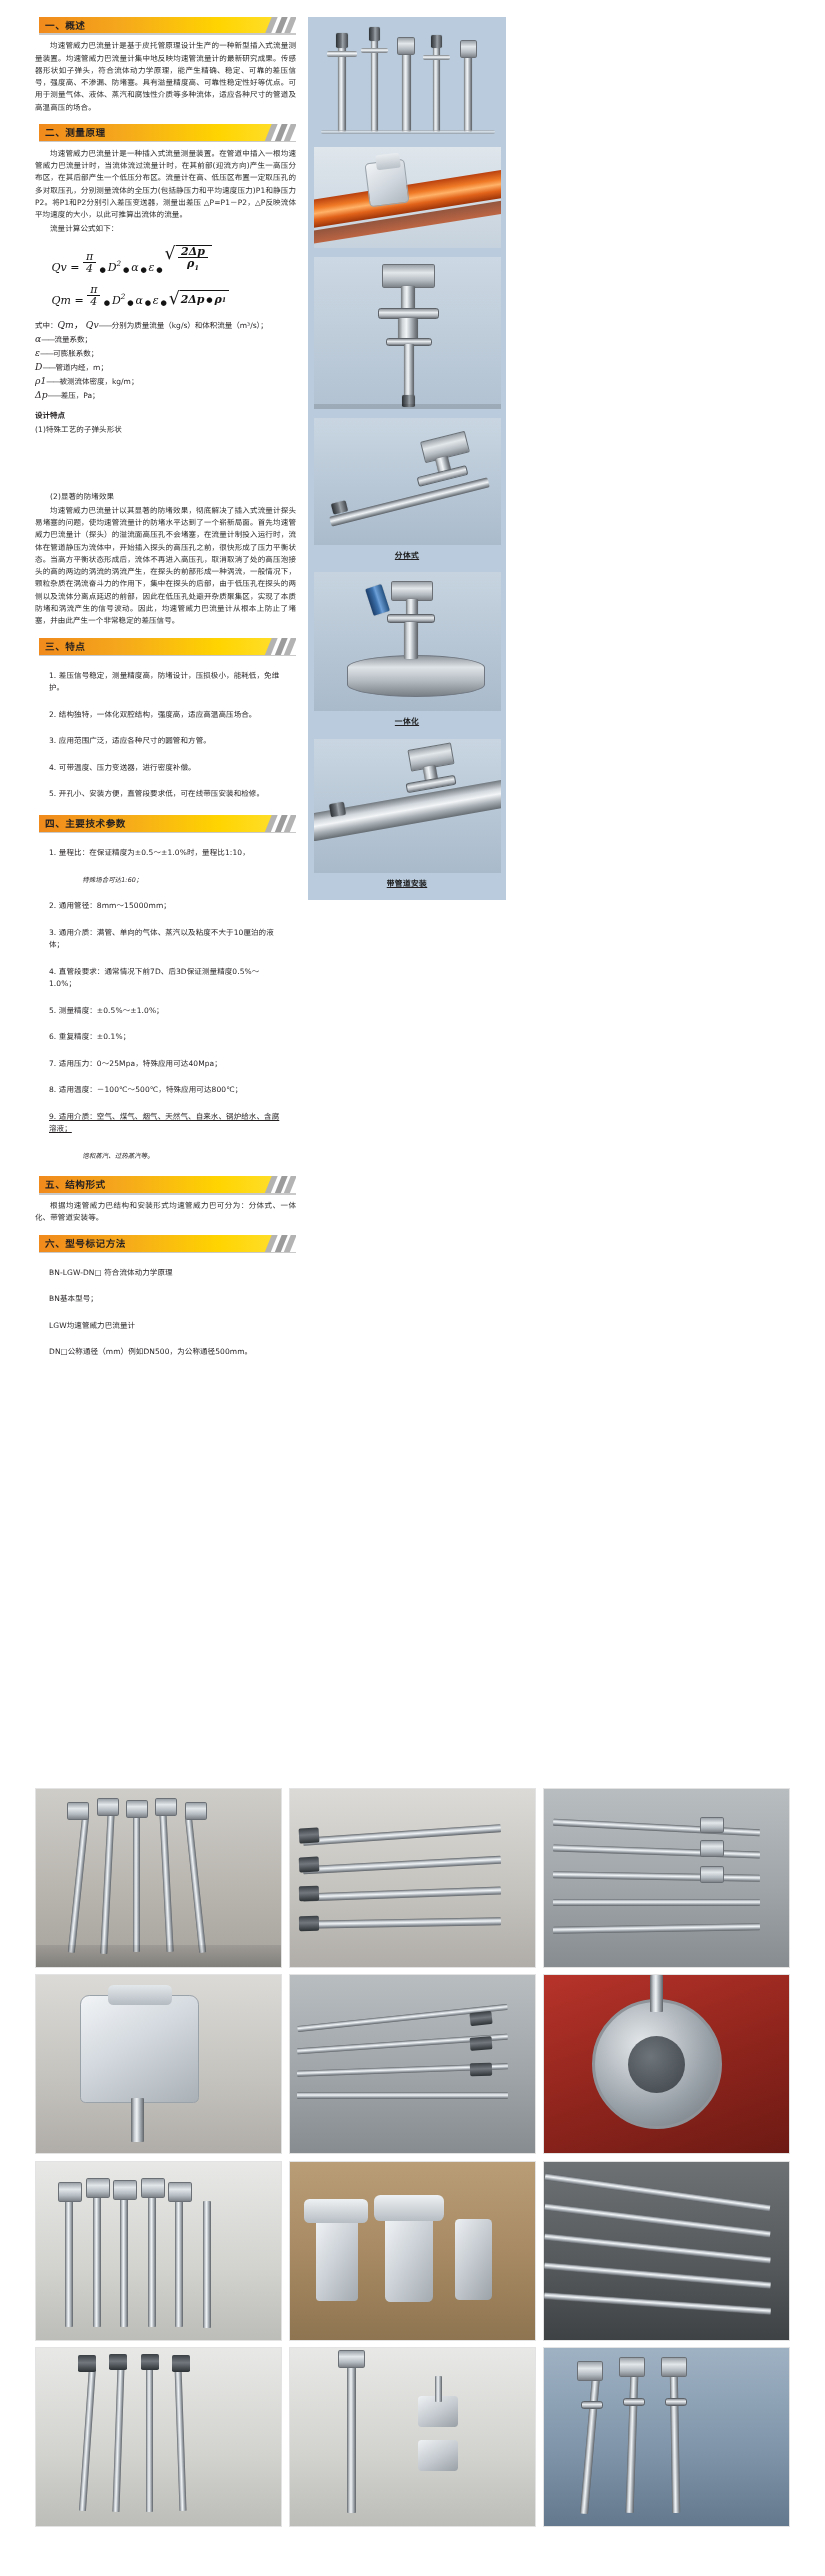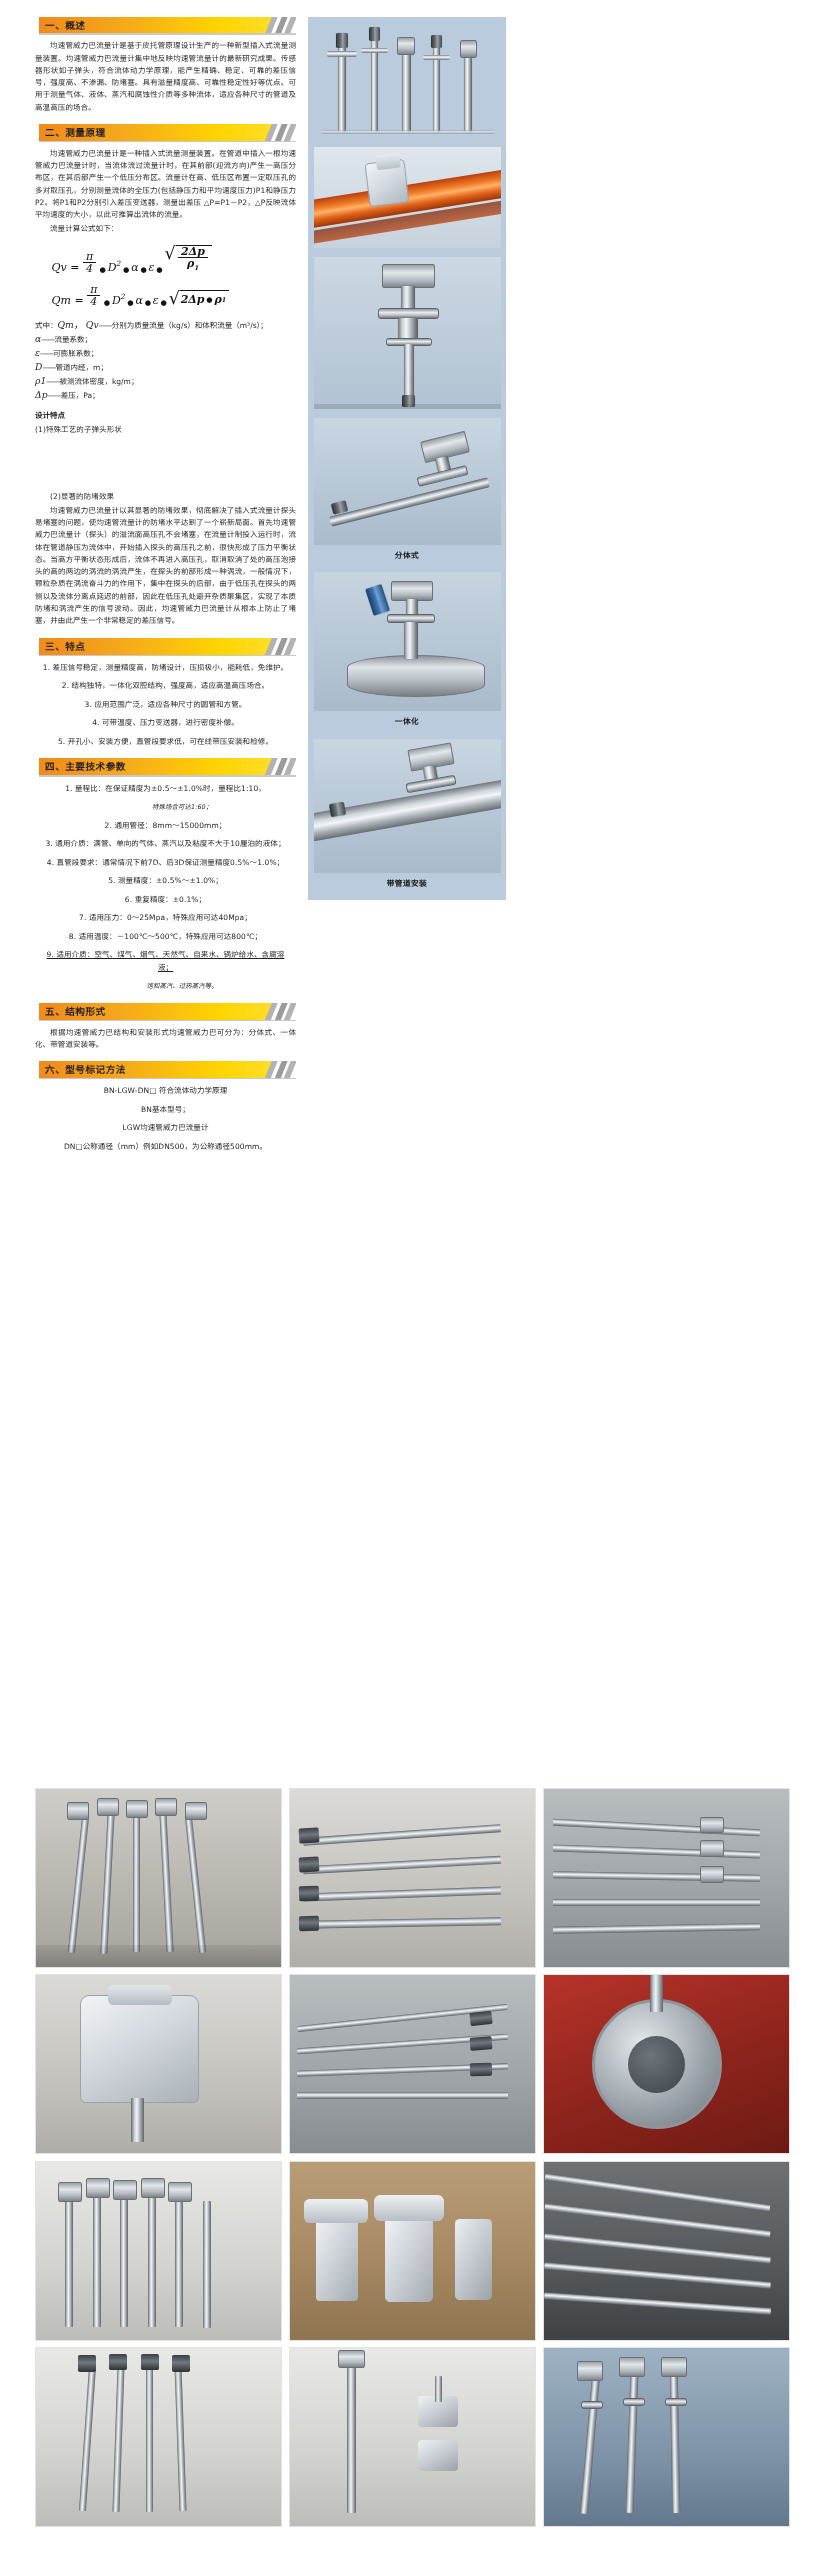--- a/index.html
+++ b/index.html
@@ -8,21 +8,21 @@
     width:825px; height:2576px; position:relative;
     background:#ffffff;
     font-family:"DejaVu Sans","Liberation Sans",sans-serif;
     color:#231f20;
     overflow:hidden;
   }
   .page { position:relative; width:825px; height:2576px; }
 
   
   .left-col { position:absolute; left:35px; top:16.5px; width:261px; }
-  .right-col { position:absolute; left:308px; top:16.5px; width:176px; }
+  .right-col { position:absolute; left:308px; top:16.5px; width:176px;text-decoration:underline; }
 
   
   .sec-head {
     position:relative; height:18.3px; margin:0 0 5.5px 0;
     display:flex; align-items:center; overflow:hidden;
   }
   .sec-head .bar-blue { width:3.7px; background:#1f3d7a; flex:0 0 3.7px; }
   .sec-head .bar-grad {
     flex:1 1 auto; position:relative;
     background:linear-gradient(90deg,#f08a1c 0%,#f5a81c 32%,#ffd400 70%,#ffe23a 100%);
@@ -49,21 +49,21 @@
   }
 
   
   .para {
     font-size:7.5px; line-height:12.3px; text-align:justify;
     color:#2b2b2b; margin:0 0 1.8px 0; letter-spacing:0.1px;
   }
   .para.indent { text-indent:2em; }
   .blk { margin-bottom:10px; }
   .subhead { font-size:7.5px; line-height:12.3px; font-weight:bold; margin:8.3px 0 0.9px; }
-  .listline { font-size:7.5px; line-height:12.5px; margin:6px; letter-spacing:0.1px;text-align:center; }
+  .listline { font-size:7.5px; line-height:12.5px; margin:14px; letter-spacing:0.1px; }
   .listline.sub { padding-left:5.2em; }
   .listline.u { text-decoration:underline; }
 
   
   .formula-wrap { margin:9.2px 0 5.5px 0; padding-left:16.5px; }
   .formula {
     font-family:"DejaVu Serif","Liberation Serif",serif;
     font-style:italic; font-size:11px; color:#141414;
     display:flex; align-items:flex-end; gap:0; margin-bottom:11px;
   }

